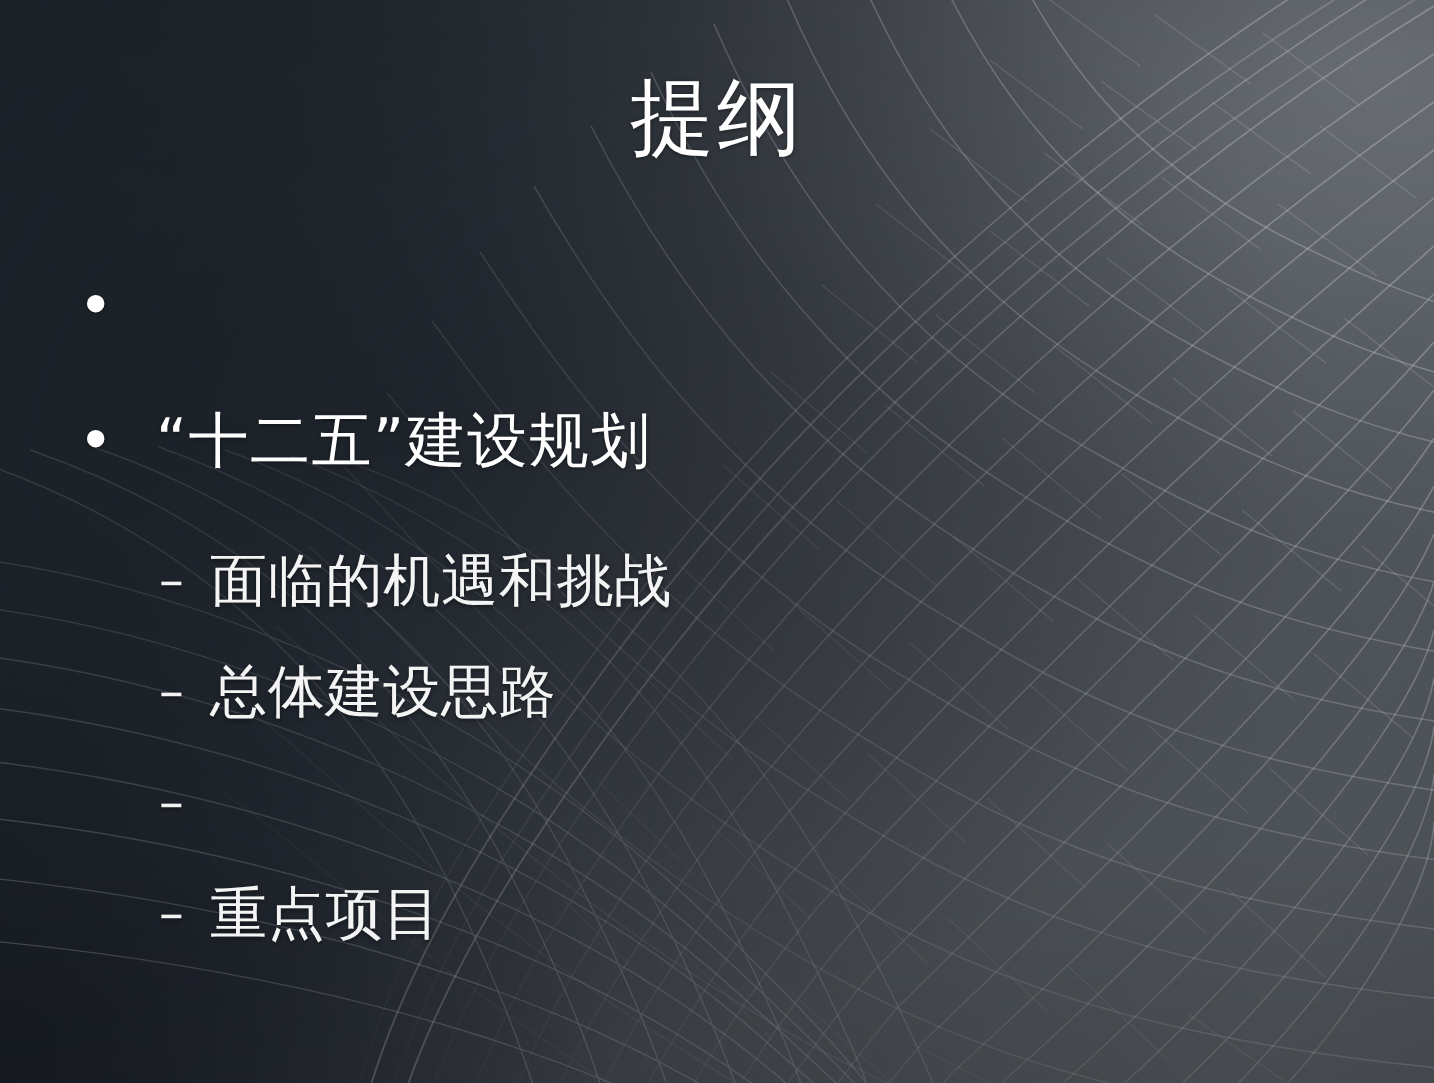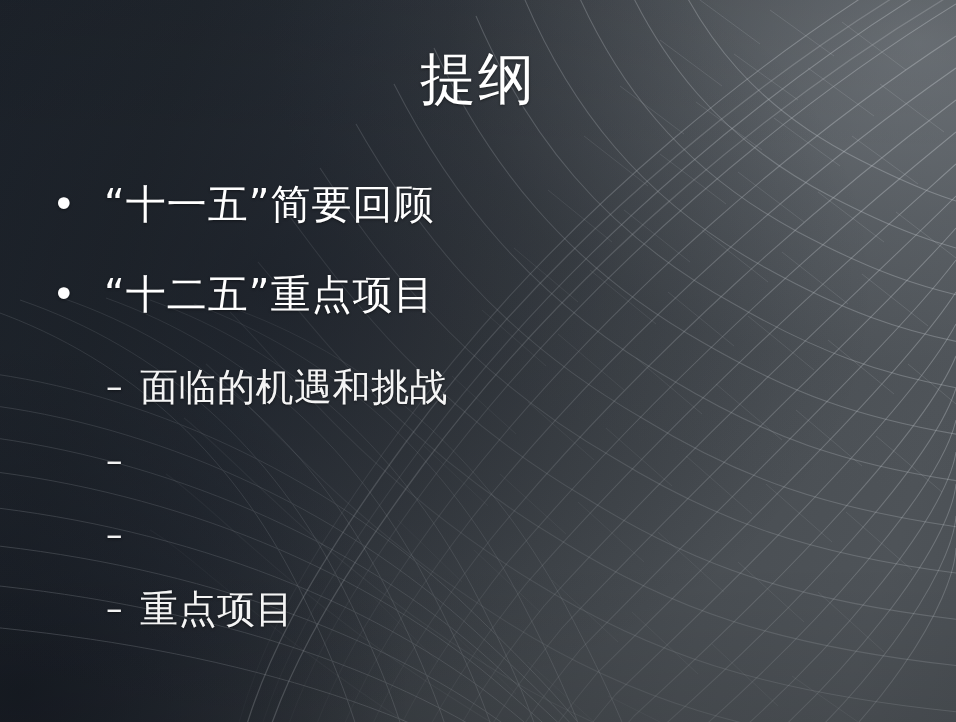--- a/index.html
+++ b/index.html
@@ -293,37 +293,37 @@
   </svg>
 
   <div id="tone"></div>
 
   <div id="title">提纲</div>
 
   <div id="outline">
 
     <div class="lvl1">
       <span class="marker">•</span>
-      <span class="txt">“十一五”简要回顾</span>
     </div>
 
     <div class="lvl1">
       <span class="marker">•</span>
-      <span class="txt">“十二五”重点项目</span>
+      <span class="txt">“十二五”建设规划</span>
     </div>
 
     <div class="spacer-sub"></div>
 
     <div class="lvl2">
       <span class="marker">–</span>
       <span class="txt">面临的机遇和挑战</span>
     </div>
 
     <div class="lvl2">
       <span class="marker">–</span>
+      <span class="txt">总体建设思路</span>
     </div>
 
     <div class="lvl2">
       <span class="marker">–</span>
     </div>
 
     <div class="lvl2">
       <span class="marker">–</span>
       <span class="txt">重点项目</span>
     </div>

